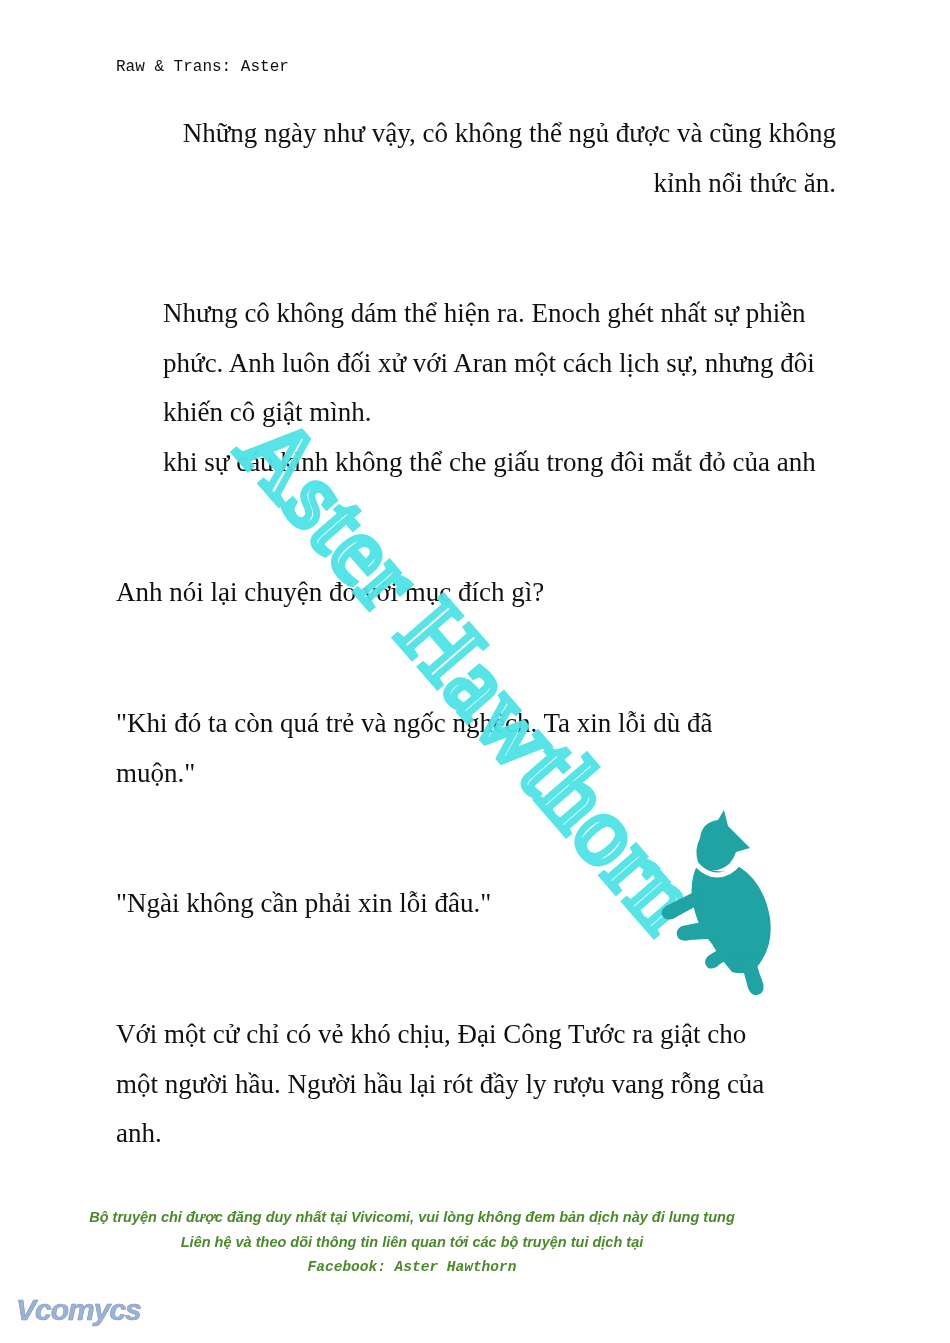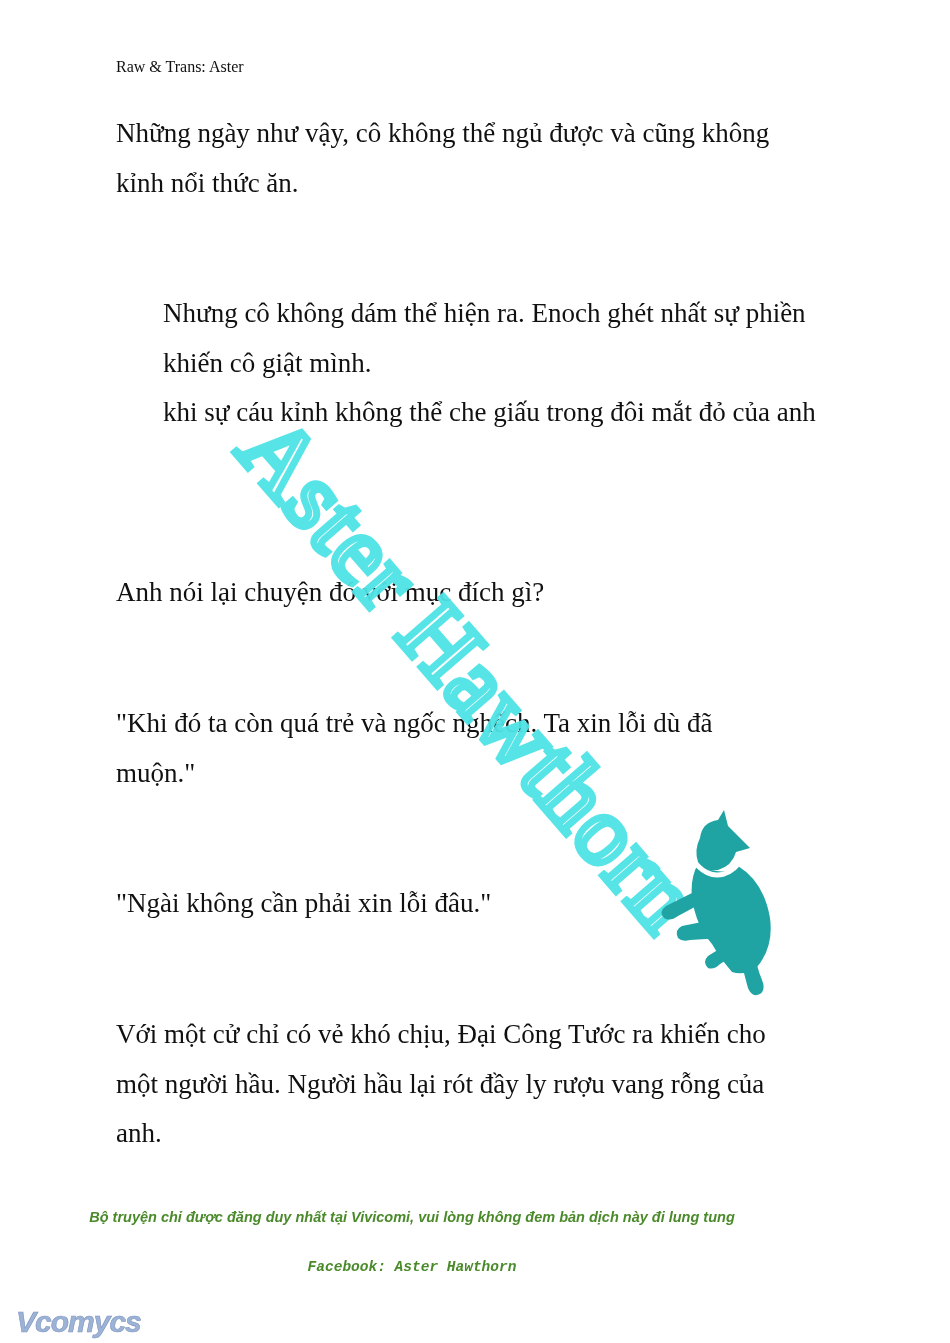--- a/index.html
+++ b/index.html
@@ -17,21 +17,21 @@
       position: absolute;
       left: 0; top: 0;
       width: 950px;
       height: 1343px;
       background: #ffffff;
     }
     .header {
       position: absolute;
       left: 116px;
       top: 58px;
-      font-family: Liberation Serif, serif;
+      font-family: Liberation Mono, monospace;
       font-size: 16px;
       color: #111111;
     }
     .para {
       position: absolute;
       left: 116px;
       width: 720px;
       font-family: "Liberation Serif", serif;
       font-size: 27px;
       line-height: 49.5px;
@@ -74,57 +74,57 @@
     .logo {
       position: absolute;
       left: 16px;
       top: 1293px;
       font-family: "Liberation Sans", sans-serif;
       font-size: 30px;
       font-weight: bold;
       font-style: italic;
       color: #9db3d6;
       letter-spacing: -1px;
-      margin-top: 12px;
       -webkit-text-stroke: 0.6px #7d94c0;
     }
   </style>
 </head>
 <body>
 
 <div class="page">
 
   <div class="header">Raw &amp; Trans: Aster</div>
 
-  <div class="para" style="top:109px;">
+  <div class="para" style="top:109px;text-align:right;">
     <div>Những ngày như vậy, cô không thể ngủ được và cũng không</div>
     <div>kỉnh nổi thức ăn.</div>
   </div>
 
   <div class="para" style="top:289px;margin-left:47px;">
     <div>Nhưng cô không dám thể hiện ra. Enoch ghét nhất sự phiền</div>
+    <div>phức. Anh luôn đối xử với Aran một cách lịch sự, nhưng đôi</div>
     <div>khiến cô giật mình.</div>
     <div>khi sự cáu kỉnh không thể che giấu trong đôi mắt đỏ của anh</div>
   </div>
 
   <div class="para" style="top:568px;">
     <div>Anh nói lại chuyện đó với mục đích gì?</div>
   </div>
 
   <div class="para" style="top:699px;">
     <div>"Khi đó ta còn quá trẻ và ngốc nghếch. Ta xin lỗi dù đã</div>
     <div>muộn."</div>
   </div>
 
   <div class="para" style="top:879px;">
     <div>"Ngài không cần phải xin lỗi đâu."</div>
   </div>
 
   <div class="para" style="top:1010px;">
-    <div>Với một cử chỉ có vẻ khó chịu, Đại Công Tước ra khiến cho</div>
+    <div>Với một cử chỉ có vẻ khó chịu, Đại Công Tước ra giật cho</div>
     <div>một người hầu. Người hầu lại rót đầy ly rượu vang rỗng của</div>
     <div>anh.</div>
   </div>
 
   <div class="watermark">Aster Hawthorn</div>
 
   <svg class="cat" viewBox="0 0 130 190" xmlns="http://www.w3.org/2000/svg">
     <g fill="#1fa3a3">
 
       <path d="M48 30 Q50 14 66 12 L72 2 L76 18 L98 40 L84 44 Q80 58 66 62 Q52 64 46 54 Q42 42 48 30 Z"></path>
@@ -137,17 +137,18 @@
 
       <path d="M72 138 L56 148 Q50 154 56 160 Q62 162 68 156 L84 146 Z"></path>
 
       <path d="M88 148 Q92 166 96 180 Q100 190 108 186 Q114 182 110 172 Q104 158 104 146 Z"></path>
     </g>
 
     <path d="M46 58 Q58 70 72 66 Q84 62 90 50" fill="none" stroke="#ffffff" stroke-width="5" stroke-linecap="round"></path>
   </svg>
 
   <div class="footer" style="top:1209px;">Bộ truyện chỉ được đăng duy nhất tại Vivicomi, vui lòng không đem bản dịch này đi lung tung</div>
+  <div class="footer" style="top:1234px;">Liên hệ và theo dõi thông tin liên quan tới các bộ truyện tui dịch tại</div>
   <div class="footer" style="top:1259px;font-family:Liberation Mono, monospace;">Facebook: Aster Hawthorn</div>
 
   <div class="logo">Vcomycs</div>
 
 </div>
 
 </body></html>

